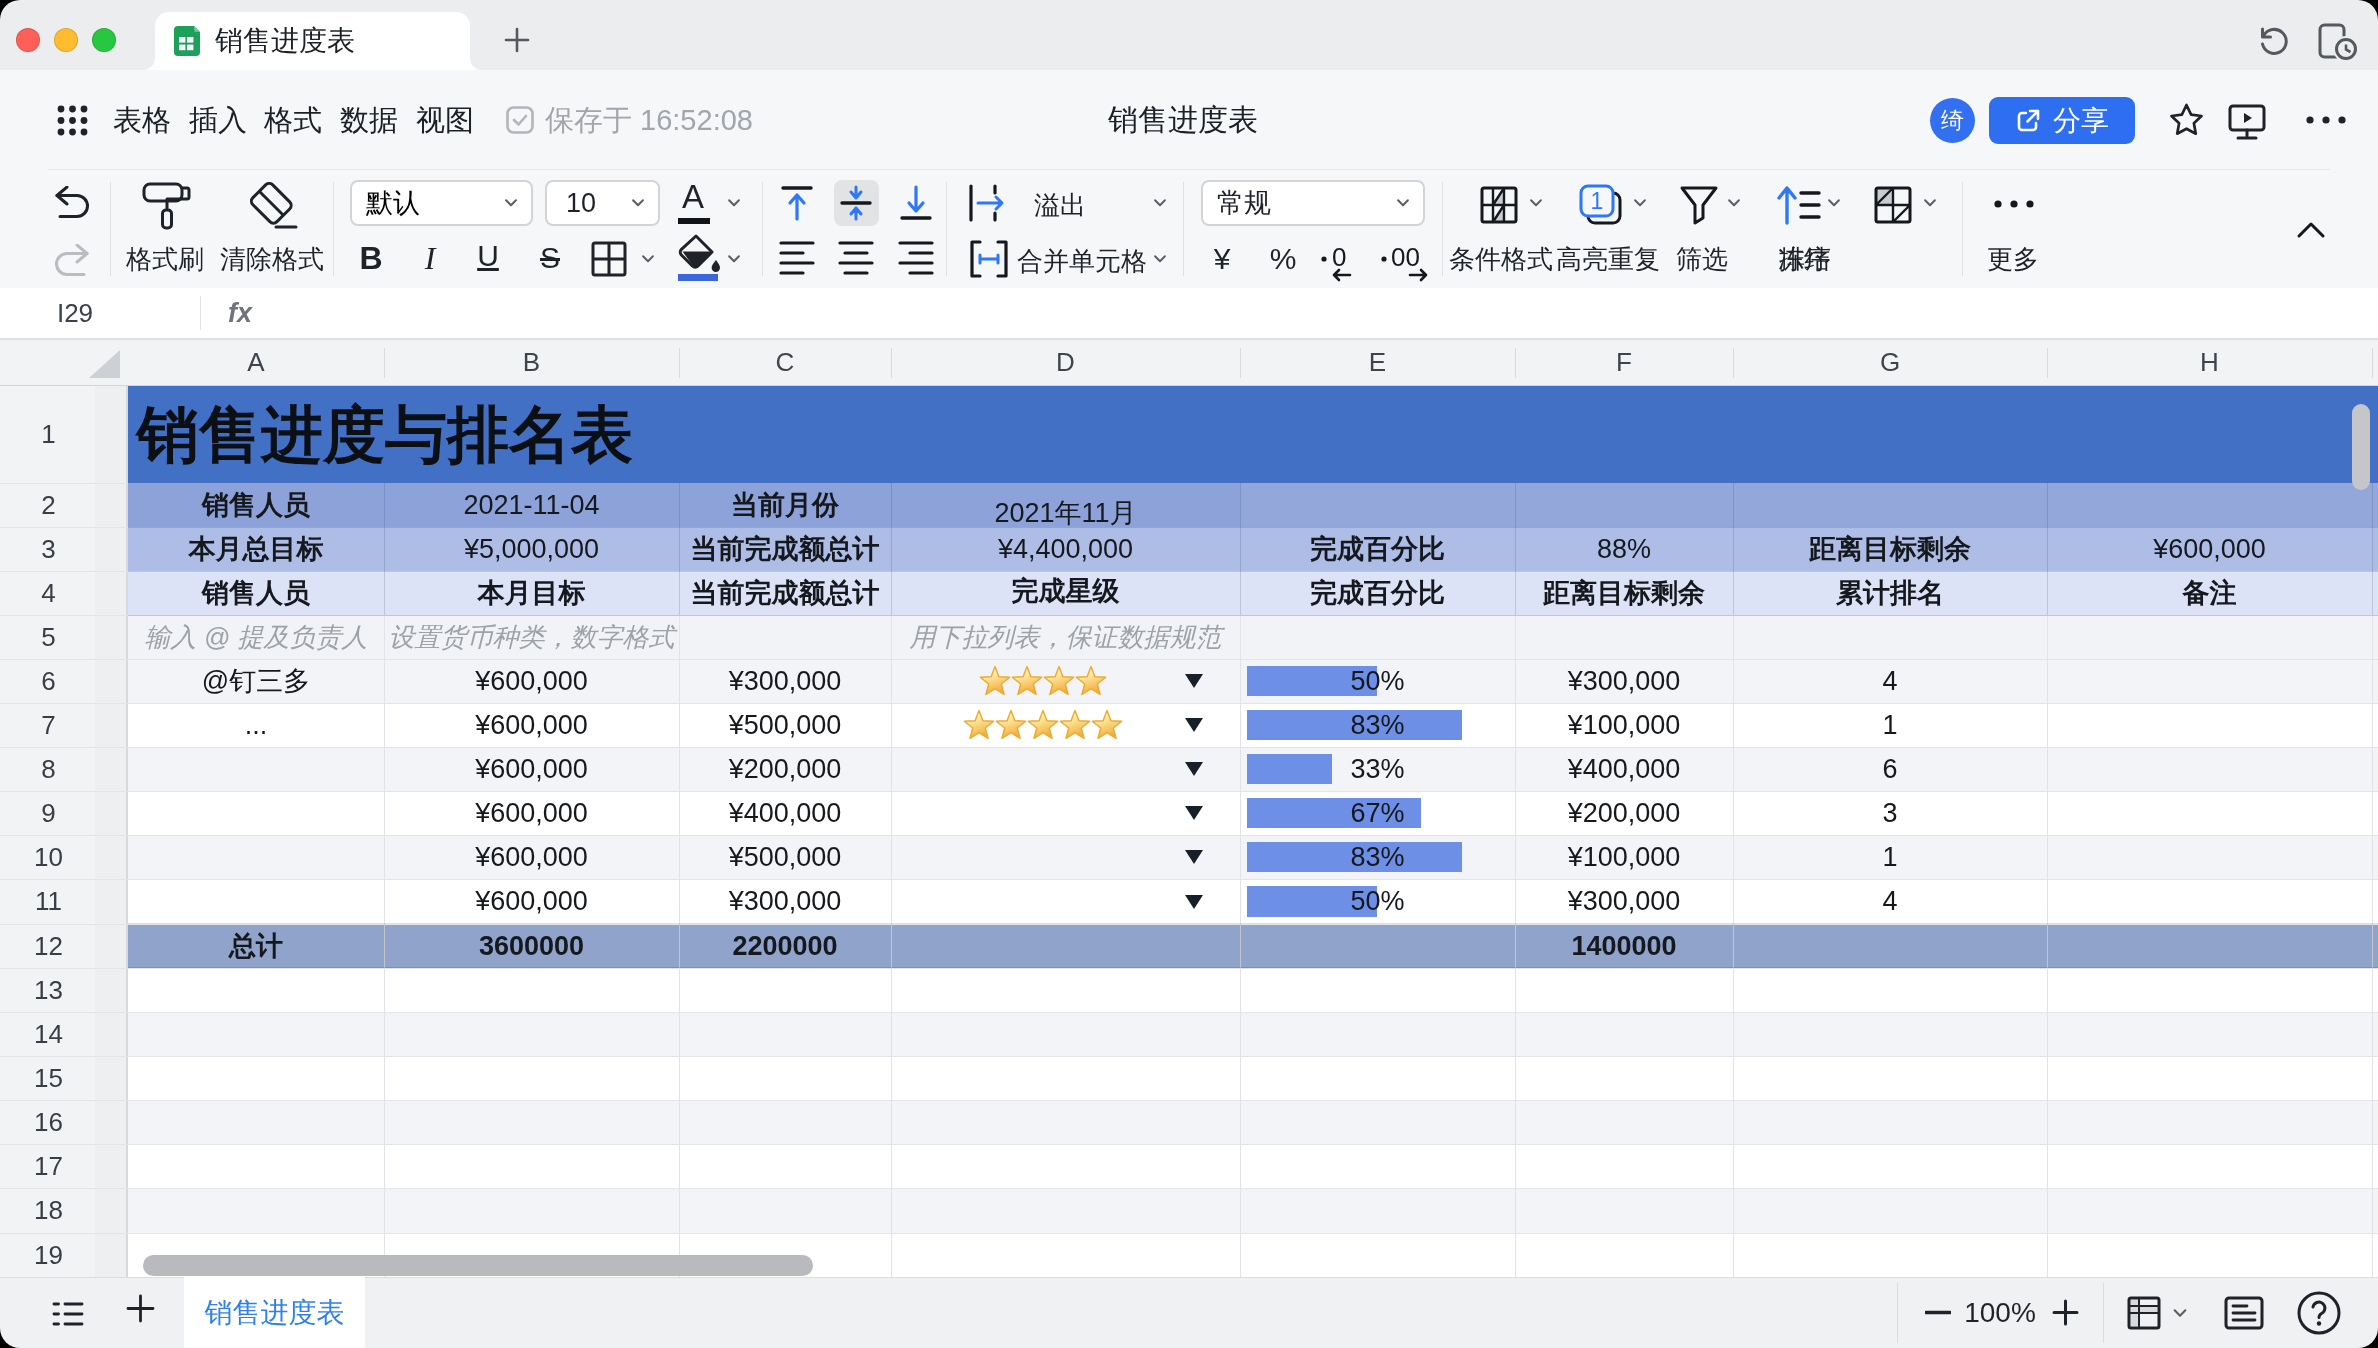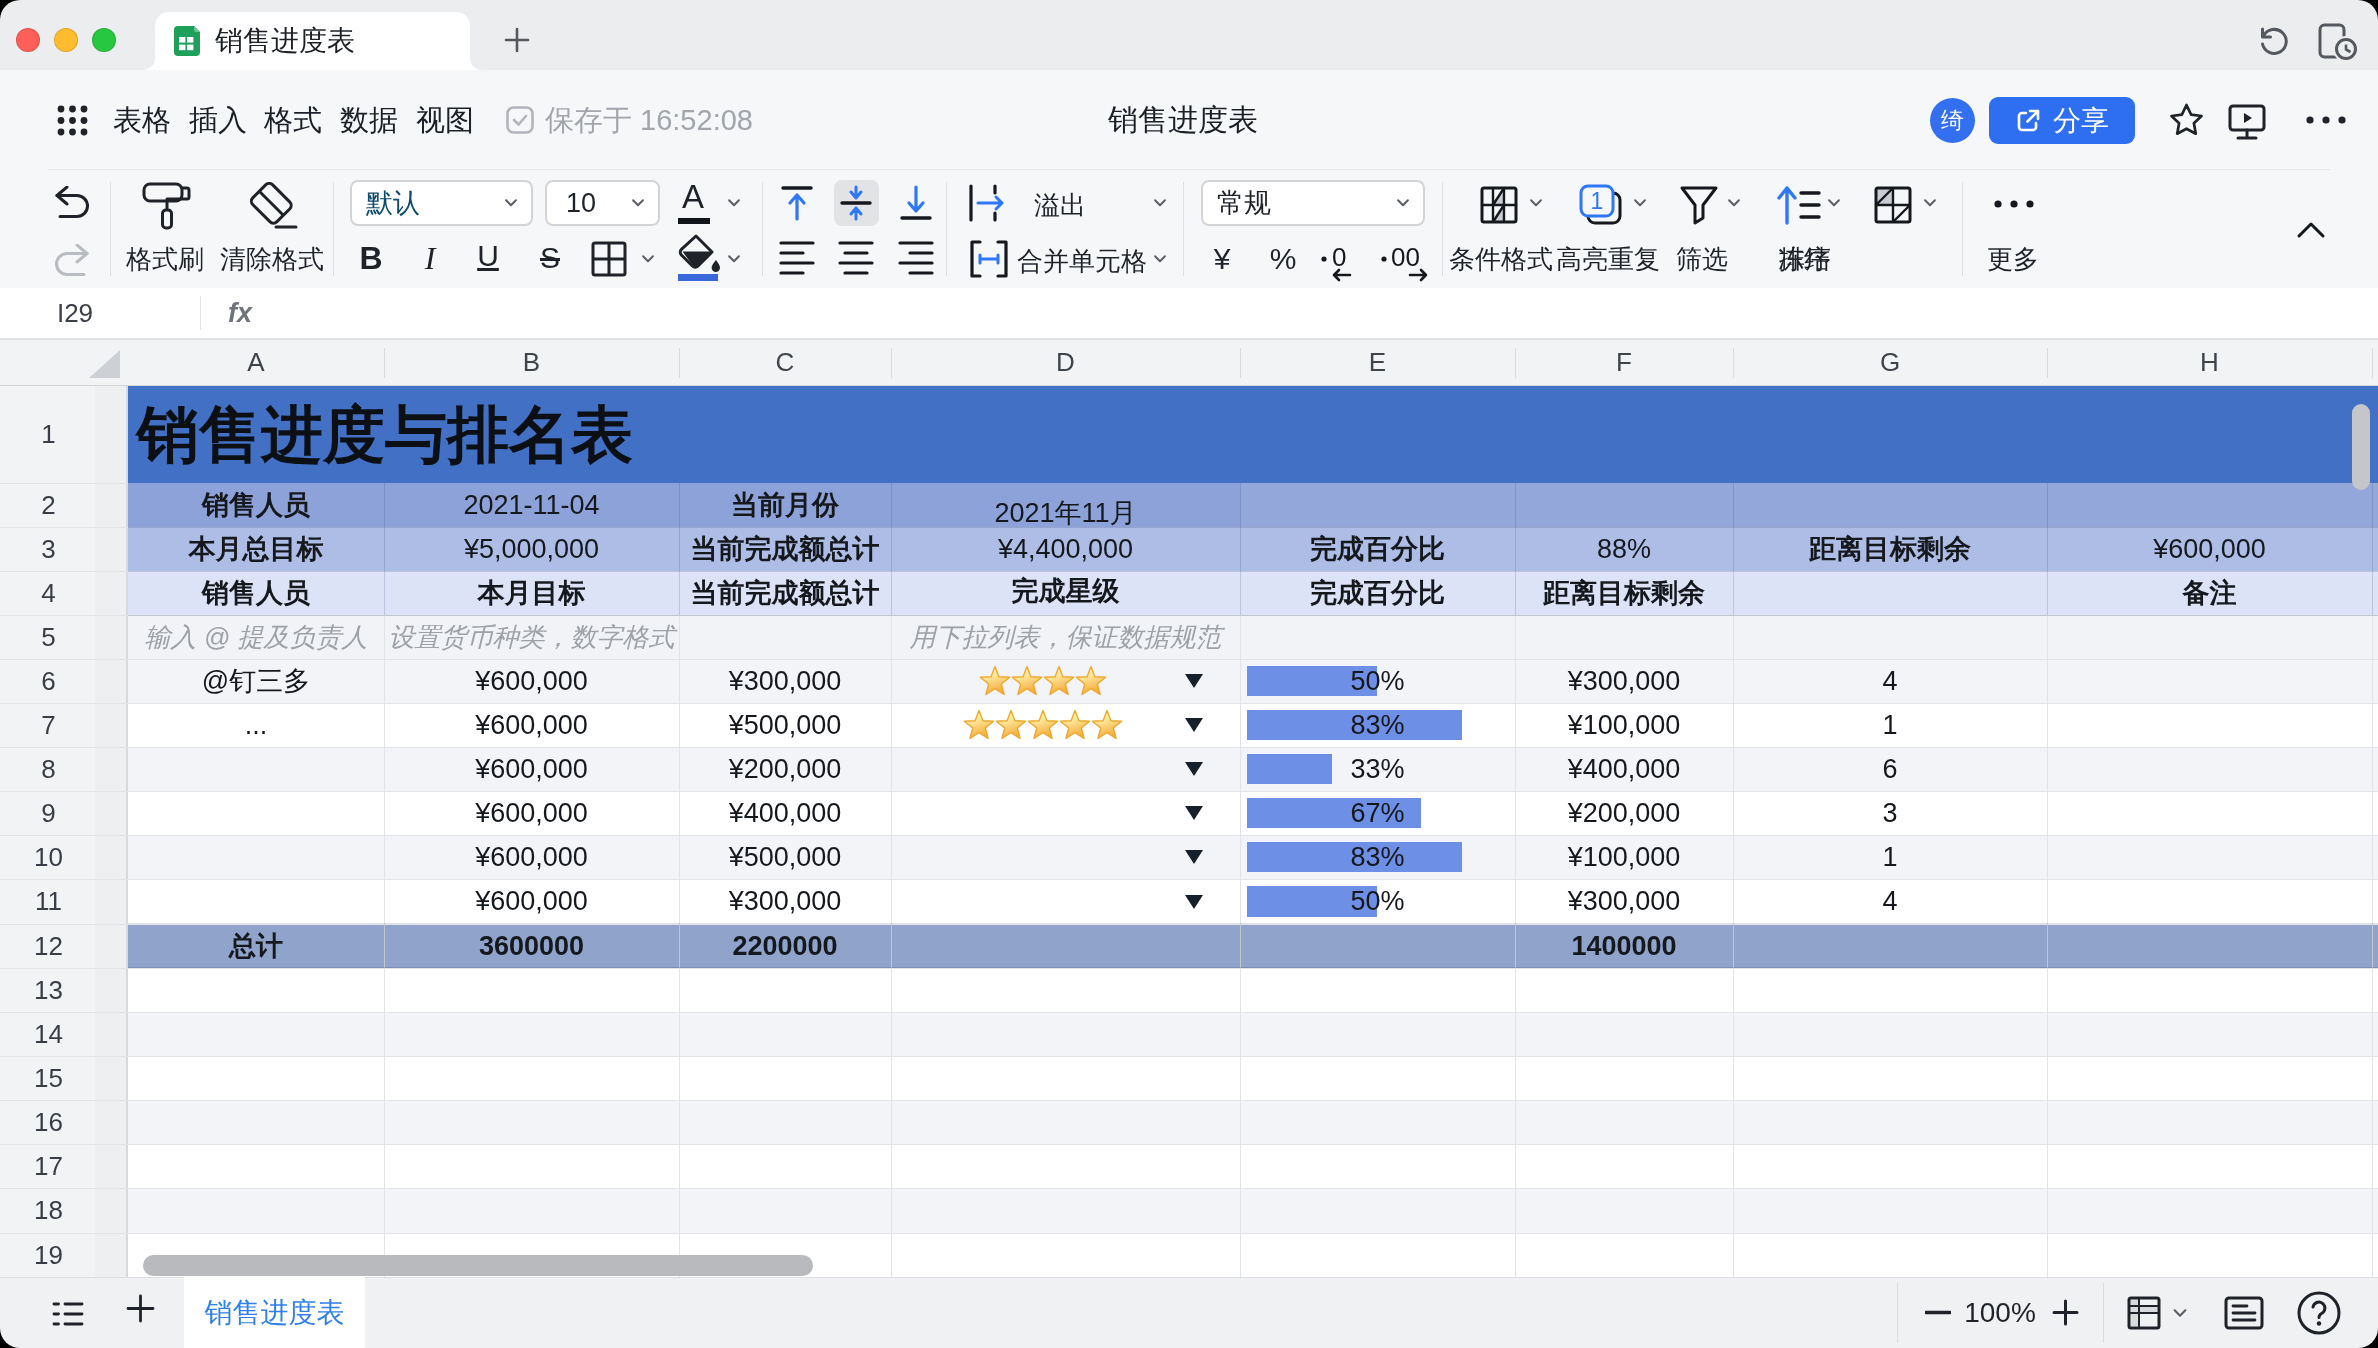--- a/index.html
+++ b/index.html
@@ -154,21 +154,21 @@
 <svg class="icon" style="left:246px;top:12px" width="52" height="50" viewBox="0 0 52 50">
         <g transform="rotate(45 26 22)">
           <rect x="8" y="8" width="34" height="28" rx="5" fill="none" stroke="#1f2329" stroke-width="3"></rect>
           <path d="M8 22 h34" stroke="#1f2329" stroke-width="3"></path>
         </g>
         <path d="M30 45 h20" stroke="#1f2329" stroke-width="3" stroke-linecap="round"></path>
       </svg>
 <div class="tbt" style="left:272px;top:72px">清除格式</div>
 <div class="sep" style="left:333px"></div>
 <div class="combo" style="left:350px;width:183px"></div>
-<div class="abs" style="left:366px;top:10px;height:46px;line-height:46px;font-size:27px;color:#0c4a6e">默认</div>
+<div class="abs" style="left:366px;top:10px;height:46px;line-height:46px;font-size:27px;color:#000000">默认</div>
 <svg class="chev" style="left:503px;top:25px" width="18" height="18" viewBox="0 0 18 18">
         <path d="M3.5 6 l5.5 5.5 5.5-5.5" fill="none" stroke="#5c6066" stroke-width="2.3" stroke-linecap="round" stroke-linejoin="round"></path>
       </svg>
 <div class="combo" style="left:545px;width:115px"></div>
 <div class="abs" style="left:566px;top:10px;height:46px;line-height:46px;font-size:27px;color:#1f2329">10</div>
 <svg class="chev" style="left:630px;top:25px" width="18" height="18" viewBox="0 0 18 18">
         <path d="M3.5 6 l5.5 5.5 5.5-5.5" fill="none" stroke="#5c6066" stroke-width="2.3" stroke-linecap="round" stroke-linejoin="round"></path>
       </svg>
 <div class="abs" style="left:672px;top:8px;width:42px;height:40px;text-align:center;font-size:33px;font-weight:500;color:#1f2329">A</div>
 <div class="abs" style="left:678px;top:48px;width:32px;height:6px;background:#111418"></div>
@@ -398,20 +398,21 @@
 <div class="c b" style="left:1240px;top:527px;width:275px;height:44px">完成百分比</div>
 <div class="c " style="left:1515px;top:527px;width:218px;height:44px">88%</div>
 <div class="c b" style="left:1733px;top:527px;width:314px;height:44px">距离目标剩余</div>
 <div class="c " style="left:2047px;top:527px;width:325px;height:44px">¥600,000</div>
 <div class="c b" style="left:128px;top:571px;width:256px;height:44px">销售人员</div>
 <div class="c b" style="left:384px;top:571px;width:295px;height:44px">本月目标</div>
 <div class="c b" style="left:679px;top:571px;width:212px;height:44px">当前完成额总计</div>
 <div class="c b" style="left:891px;top:571px;width:349px;height:39px">完成星级</div>
 <div class="c b" style="left:1240px;top:571px;width:275px;height:44px">完成百分比</div>
 <div class="c b" style="left:1515px;top:571px;width:218px;height:44px">距离目标剩余</div>
+<div class="c b" style="left:1733px;top:571px;width:314px;height:44px">累计排名</div>
 <div class="c b" style="left:2047px;top:571px;width:325px;height:43px">备注</div>
 <div class="c hint" style="left:128px;top:615px;width:256px;height:44px">输入 @ 提及负责人</div>
 <div class="c hint" style="left:384px;top:615px;width:295px;height:44px">设置货币种类，数字格式</div>
 <div class="c hint" style="left:891px;top:615px;width:349px;height:44px">用下拉列表，保证数据规范</div>
 <div class="c " style="left:128px;top:659px;width:256px;height:44px">@钉三多</div>
 <div class="c " style="left:384px;top:659px;width:295px;height:44px">¥600,000</div>
 <div class="c " style="left:679px;top:659px;width:212px;height:44px">¥300,000</div>
 <div class="c " style="left:1515px;top:659px;width:218px;height:44px">¥300,000</div>
 <div class="c " style="left:1733px;top:659px;width:314px;height:44px">4</div>
 <div class="c " style="left:128px;top:703px;width:256px;height:44px">...</div>

